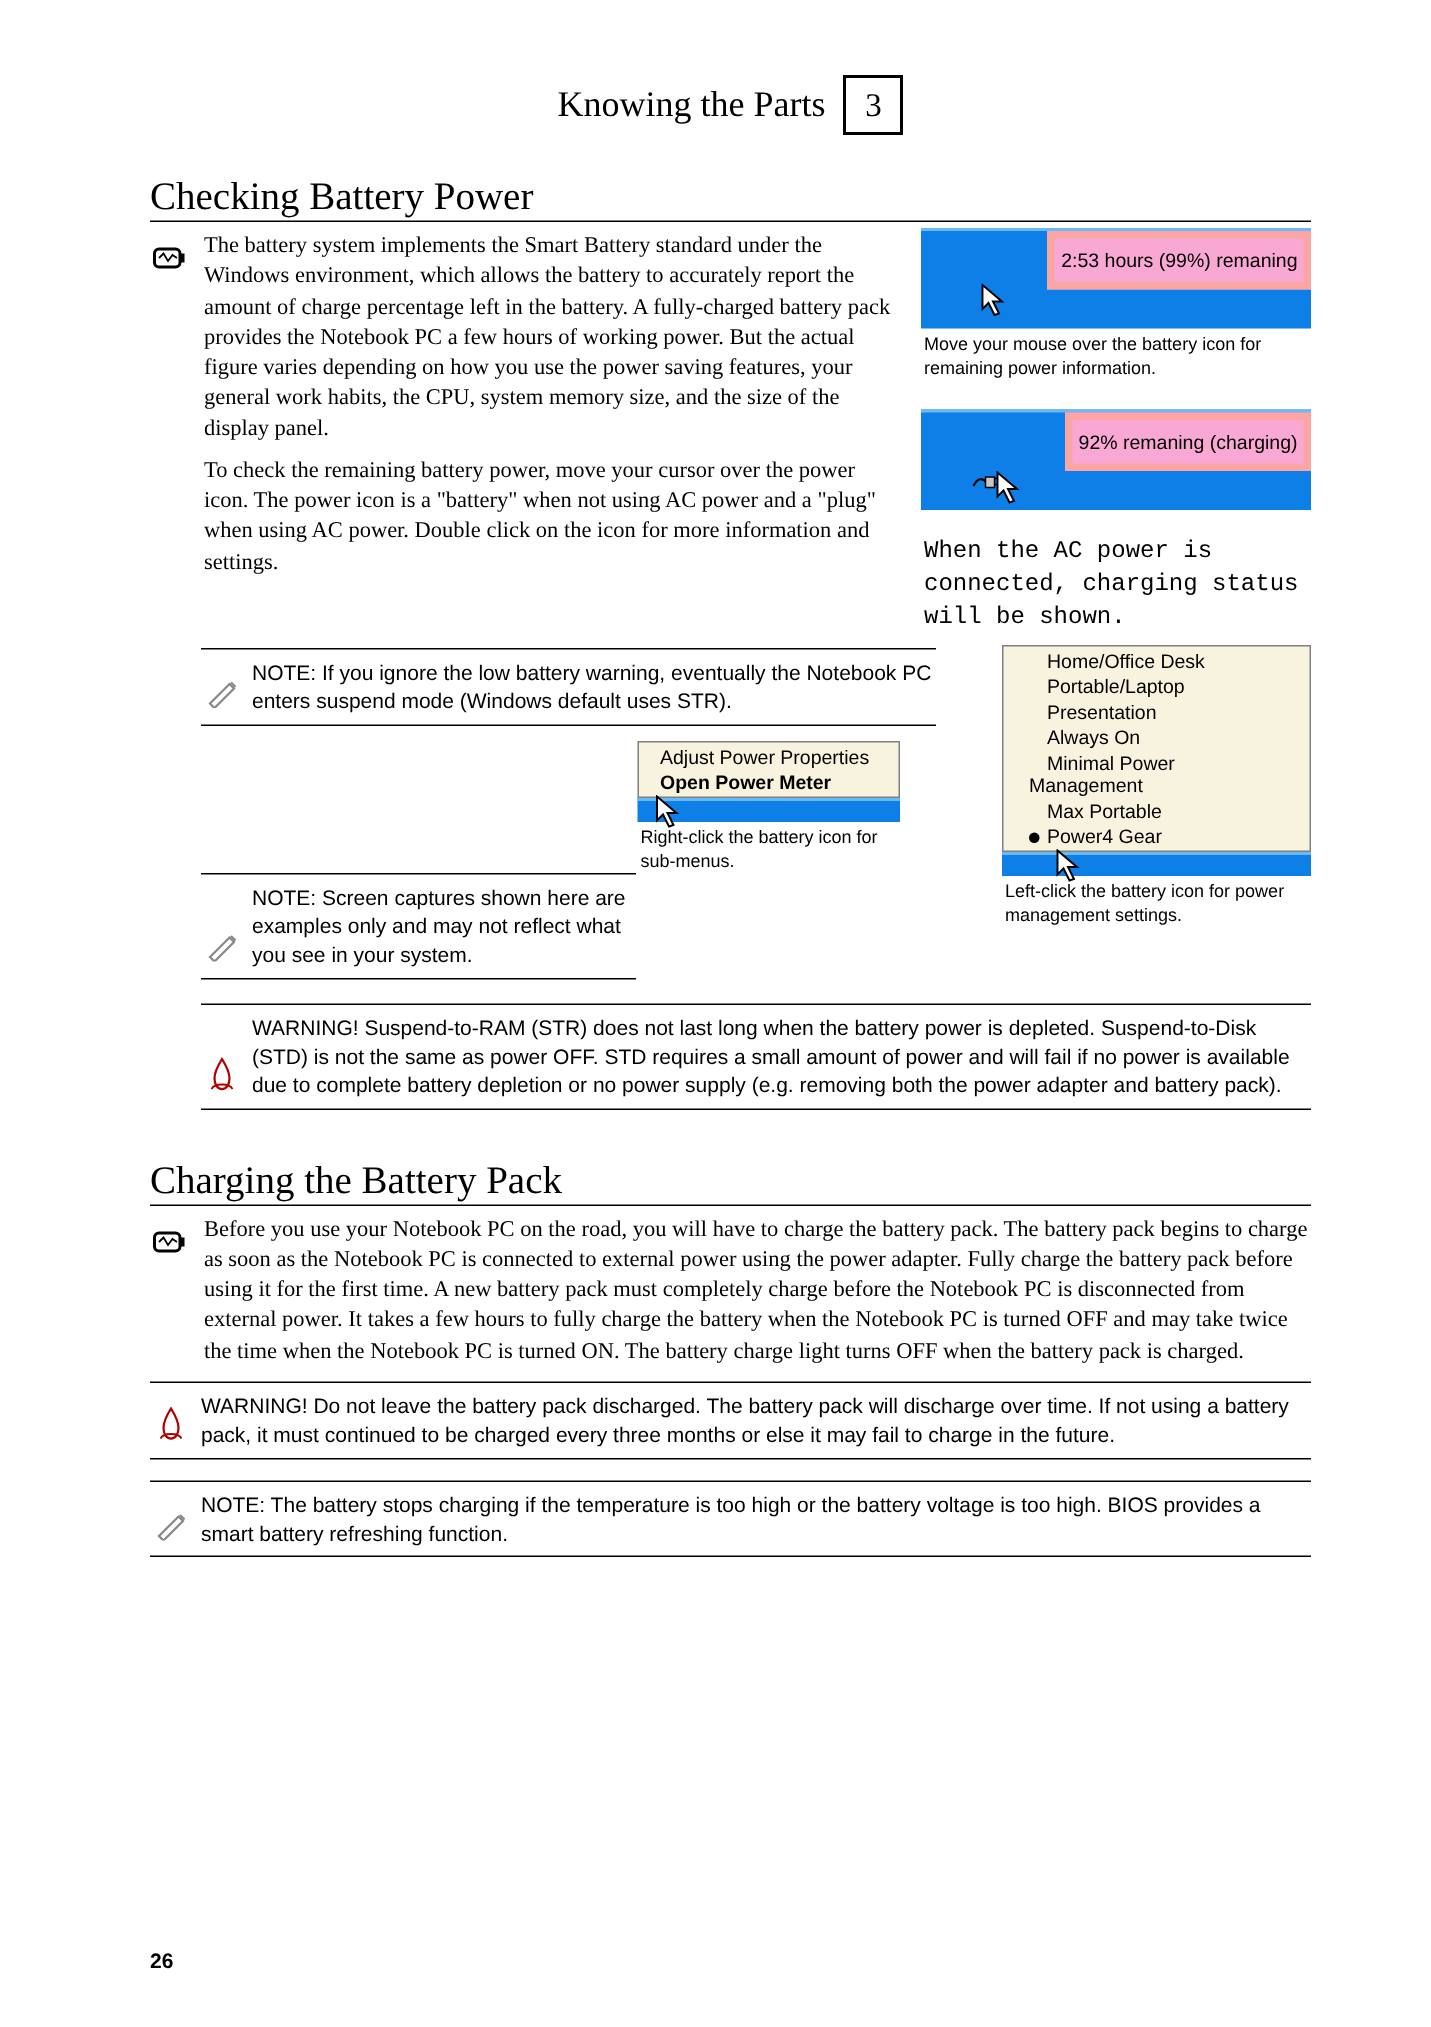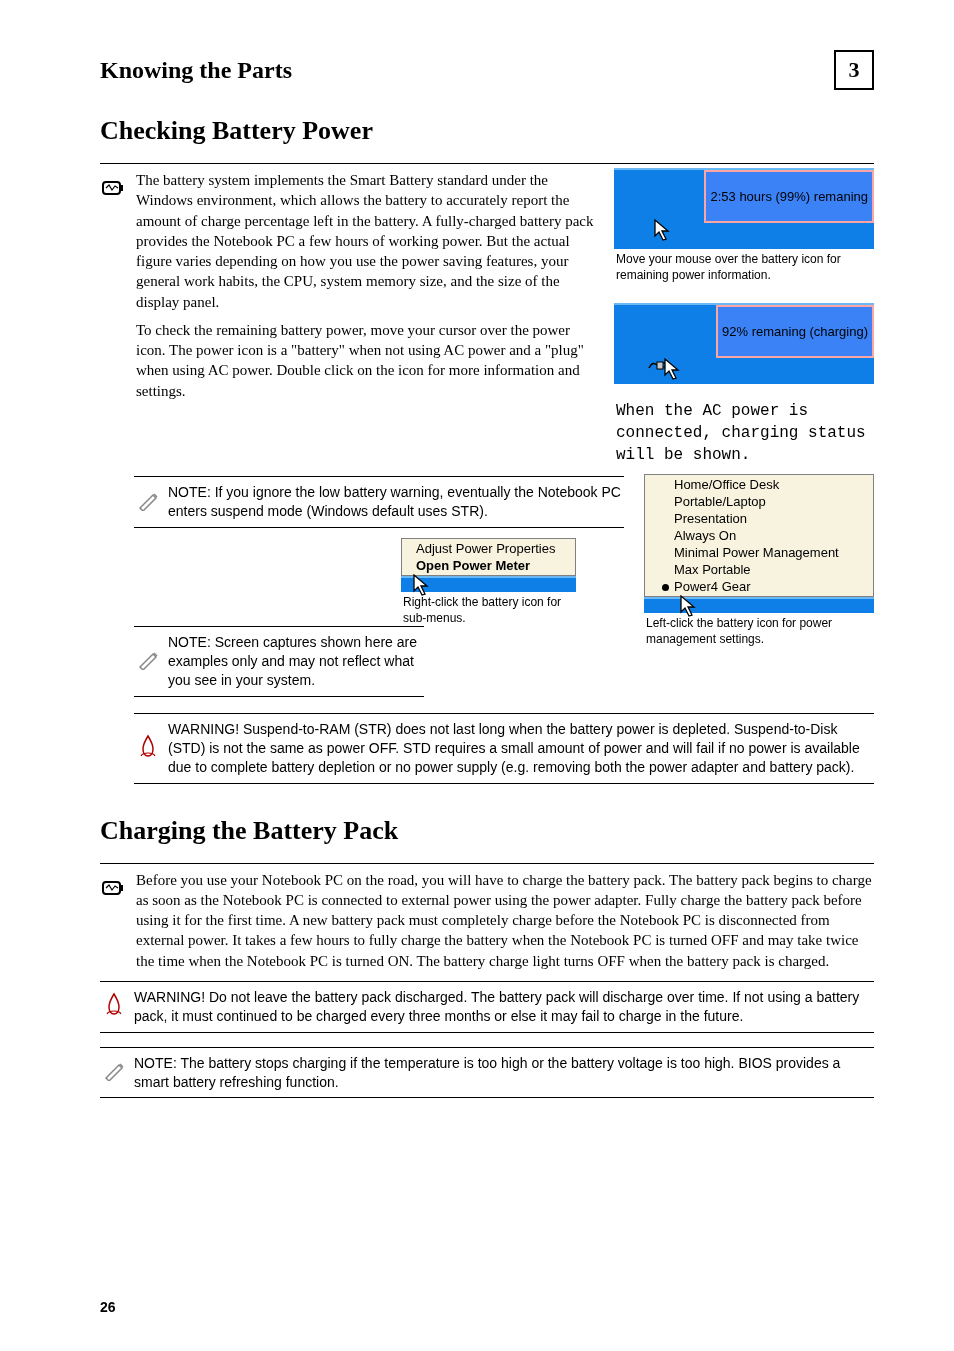--- a/index.html
+++ b/index.html
@@ -1,32 +1,32 @@
 <!DOCTYPE html>
 <html><head>
 <meta charset="utf-8">
 <style>
   html,body{margin:0;padding:0;background:#fff;font-family:"Times New Roman",Times,serif;color:#000}
   .page{width:954px;height:1351px;position:relative;margin:0 auto;box-sizing:border-box;padding:50px 80px 40px 100px}
-  .header-row{display:flex;justify-content:space-between;align-items:center;font-size:24px;font-weight:bold}
+  .header-row{display:flex;justify-content:center;align-items:center;font-size:24px;font-weight:normal}
   .header-num{width:36px;height:36px;border:2px solid #000;display:flex;align-items:center;justify-content:center;margin-left:12px;font-size:22px}
-  h2{font-size:26px;font-weight:bold;margin:26px 0 4px 0;border-bottom:1px solid #000;padding-bottom:17px}
+  h2{font-size:26px;font-weight:normal;margin:26px 0 4px 0;border-bottom:1px solid #000;padding-bottom:1px}
   .sub{font-size:22px;font-weight:bold;margin:8px 0 2px 2px}
   .body-txt{font-size:15px;line-height:1.35;margin:2px 0 0 2px}
   .float-r{float:right;margin-left:18px}
   .taskbar{width:260px;background:#0d7fe6;border-top:2px solid #6ab8f5}
-  .tooltip{background:#3b82f6;border:2px solid #fca5a5;font-family:Tahoma,Arial,sans-serif;font-size:13px;padding:17px 4px;float:right}
+  .tooltip{background:#f9a8d4;border:5px solid #fca5a5;font-family:Tahoma,Arial,sans-serif;font-size:13px;padding:7px 4px;float:right}
   .tb-body{height:26px;position:relative}
   .cursor{position:absolute}
   .cursor svg{display:block}
   .menu-box{background:#f7f3de;border:1px solid #808080;font-family:Tahoma,Arial,sans-serif;font-size:13px;padding:1px 0}
   .menu-item{padding:1px 14px 1px 14px;cursor:default}
   .menu-item.bold{font-weight:bold}
 
-  .note-row{display:flex;align-items:center;border-top:1px solid #000;border-bottom:1px solid #000;padding:6px 0;margin:10px 0;font-family:Arial,Helvetica,sans-serif;font-size:14px;line-height:1.35}
+  .note-row{display:flex;align-items:flex-end;border-top:1px solid #000;border-bottom:1px solid #000;padding:6px 0;margin:10px 0;font-family:Arial,Helvetica,sans-serif;font-size:14px;line-height:1.35}
   .note-icon{width:28px;flex-shrink:0;text-align:center;margin-right:6px}
   .note-text{flex:1}
   .warn-stroke{stroke:#b00000}
   .pen{stroke:#888}
 
   .clear{clear:both}
 
   .menu-radio{display:inline-block;width:7px;height:7px;border-radius:50%;background:#000;margin-right:5px;vertical-align:middle}
   .menu-pad{display:inline-block;width:12px}
   .bar-below{height:14px;background:#0d7fe6;border-top:2px solid #6ab8f5;position:relative}
@@ -88,21 +88,21 @@
           </div>
         </div>
         <div class="body-txt" style="font-family:Liberation Mono, monospace;font-size:16px;margin-top:17px">When the AC power is connected, charging status will be shown.</div>
       </div>
 
       <div class="body-txt">The battery system implements the Smart Battery standard under the Windows environment, which allows the battery to accurately report the amount of charge percentage left in the battery. A fully-charged battery pack provides the Notebook PC a few hours of working power. But the actual figure varies depending on how you use the power saving features, your general work habits, the CPU, system memory size, and the size of the display panel.</div>
       <div class="body-txt" style="margin-top:8px">To check the remaining battery power, move your cursor over the power icon. The power icon is a "battery" when not using AC power and a "plug" when using AC power. Double click on the icon for more information and settings.</div>
 
       <div class="clear"></div>
 
-      <div class="float-r" style="width:230px;margin-top:8px">
+      <div class="float-r" style="width:206px;margin-top:8px">
         <div class="menu-box" style="padding-left:3px">
           <div class="menu-item"><span class="menu-pad"></span><span>Home/Office Desk</span></div>
           <div class="menu-item"><span class="menu-pad"></span><span>Portable/Laptop</span></div>
           <div class="menu-item"><span class="menu-pad"></span><span>Presentation</span></div>
           <div class="menu-item"><span class="menu-pad"></span><span>Always On</span></div>
           <div class="menu-item"><span class="menu-pad"></span><span>Minimal Power Management</span></div>
           <div class="menu-item"><span class="menu-pad"></span><span>Max Portable</span></div>
           <div class="menu-item"><span class="menu-radio"></span><span>Power4 Gear</span></div>
         </div>
         <div class="bar-below">

